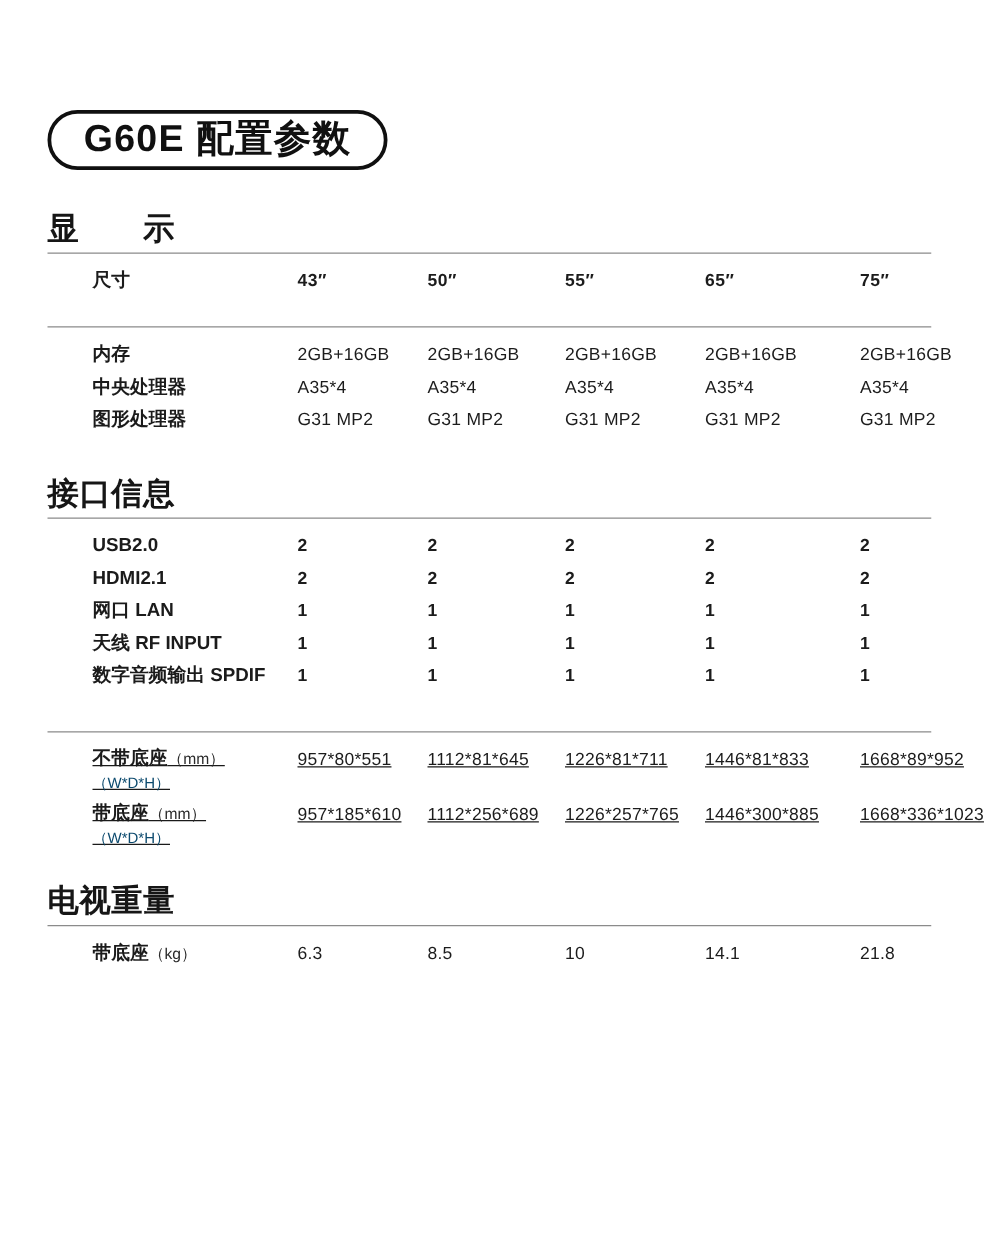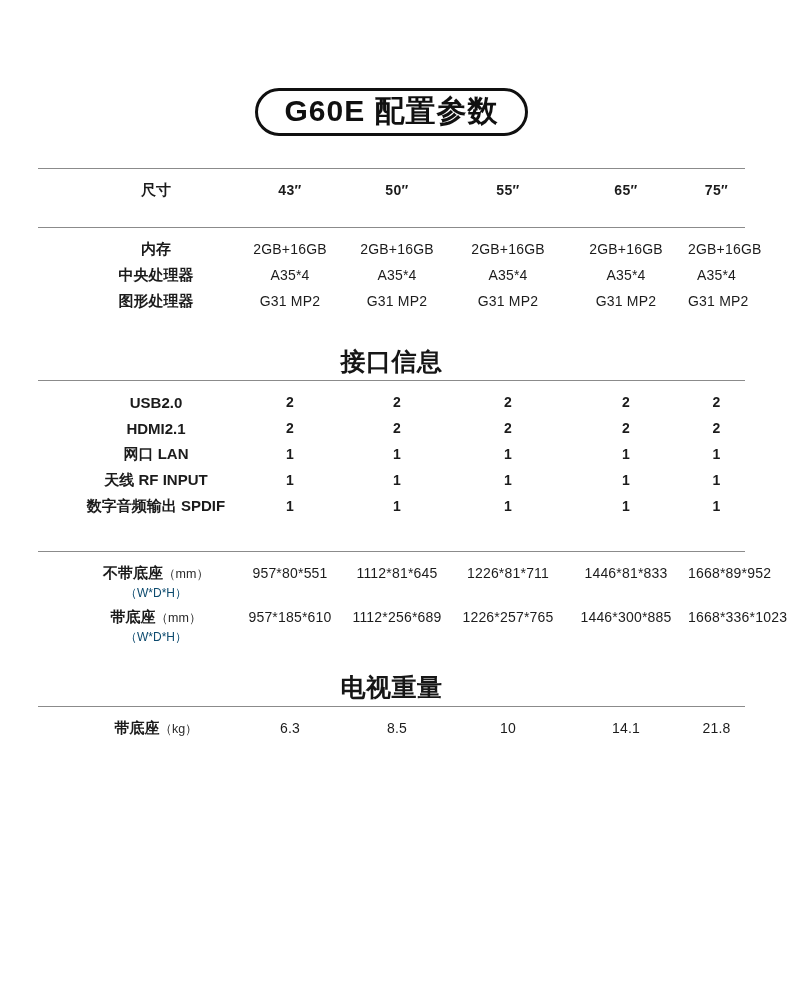--- a/index.html
+++ b/index.html
@@ -8,21 +8,21 @@
     width: 790px; height: 990px;
     font-family: "Liberation Sans", "DejaVu Sans", sans-serif;
     color: #1a1a1a;
     overflow: hidden;
   }
   .page {
     width: 790px; height: 990px;
     padding: 88px 0 0 38px;
     background: #fff;
   }
-  .content { width: 707px; text-align: center; }
+  .content { width: 707px; }
 
   
   .title-pill {
     display: inline-flex;
     align-items: center;
     height: 48px;
     padding: 0 26px 2px 26px;
     border: 3px solid #101010;
     border-radius: 26px;
     font-size: 30px;
@@ -59,40 +59,41 @@
     align-items: center;
     height: 26px;
     white-space: nowrap;
     margin-left: 36px;
   }
   .row.tall {
     height: 44px;
     align-items: start;
     padding-top: 4px;
   }
-  .row.tall .cell { line-height: 18px; }
+  .row.tall .cell { line-height: 18px; text-decoration: underline; }
 
   .label-cell { font-size: 15px; }
   .label-main { font-weight: 600; color: #1b1b1b; }
   .label-unit { font-size: 12.5px; font-weight: 400; color: #2a2a2a; }
   .label-sub  { font-size: 12px; font-weight: 400; color: #0c4a6e; line-height: 20px; }
 
   .value-cell { font-size: 14px; color: #1c1c1c; letter-spacing: 0.2px; }
   .value-cell.bold { font-weight: 700; letter-spacing: 0.4px; }
 </style>
 </head>
 <body>
 
 <div class="page">
   <div class="content">
 
     <div class="title-pill">G60E 配置参数</div>
 
     <div>
         <section class="spec-section s1">
+          <h2 class="section-heading">显　　示</h2>
           <div class="section-rule"></div>
           <div class="rows">
             <div class="row">
               <div class="cell label-cell">
                 <div class="label-line1"><span class="label-main">尺寸</span></div>
               </div>
               <div class="cell value-cell bold">43″</div>
               <div class="cell value-cell bold">50″</div>
               <div class="cell value-cell bold">55″</div>
               <div class="cell value-cell bold">65″</div>

